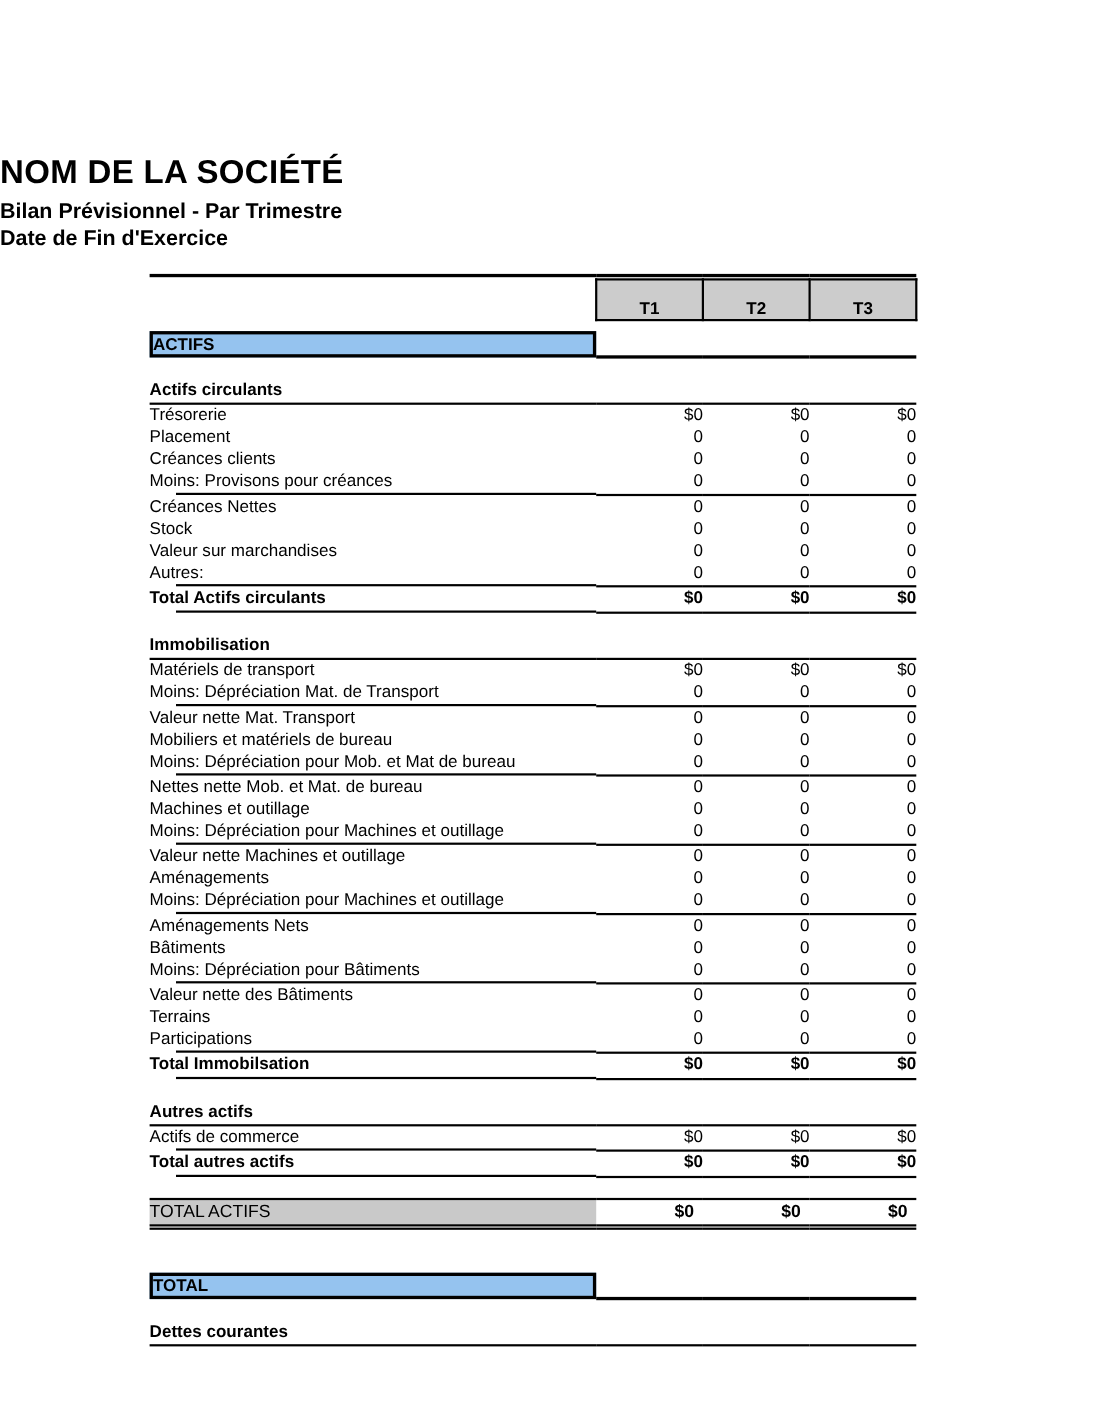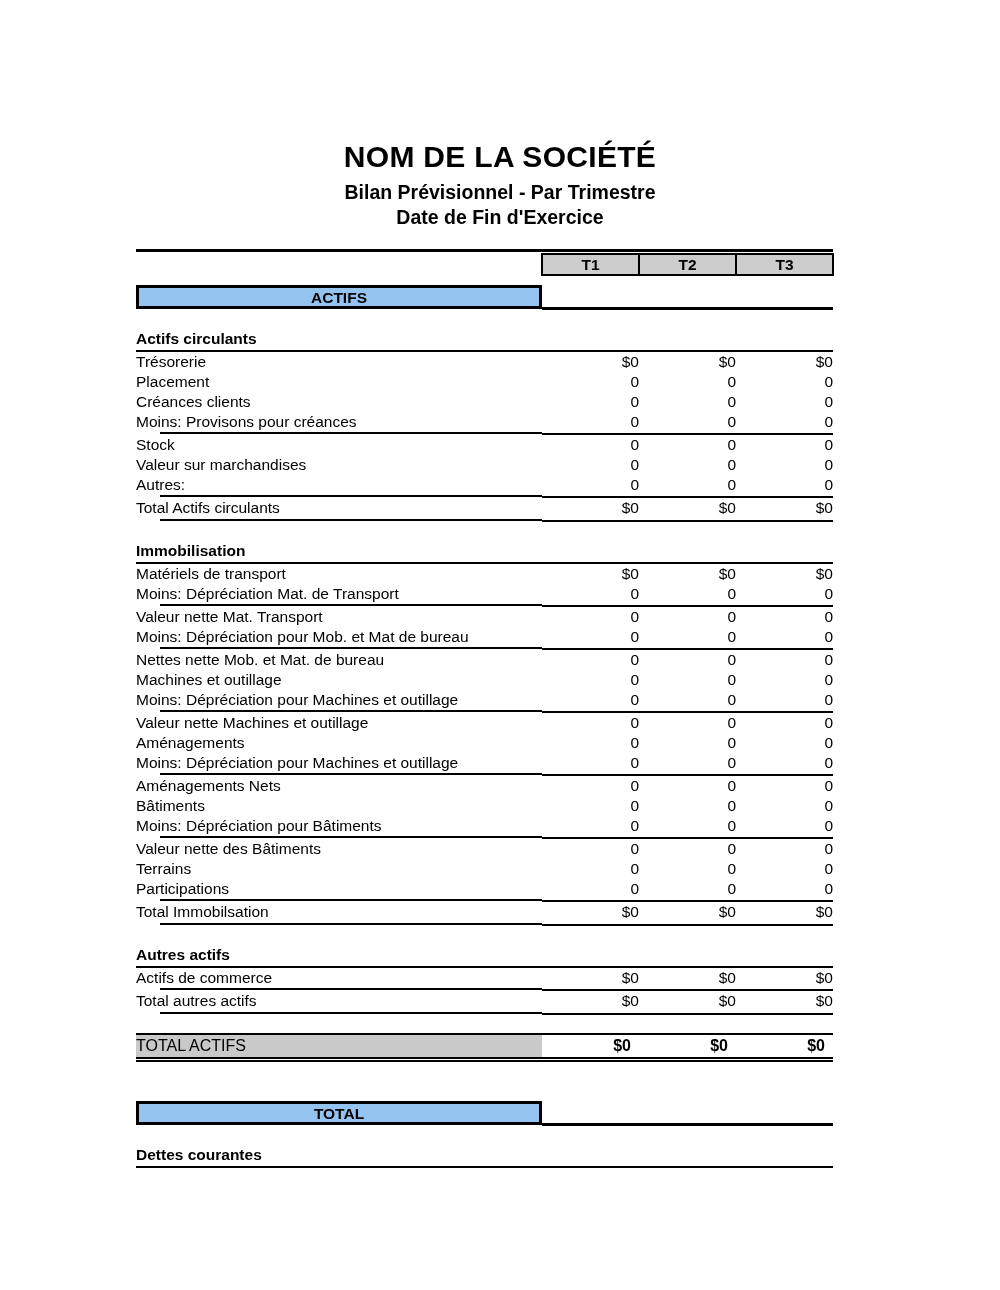--- a/index.html
+++ b/index.html
@@ -7,21 +7,21 @@
   body {
     width:1000px; height:1290px;
     background:#ffffff;
     font-family:"Liberation Sans", sans-serif;
     color:#000000;
     overflow:hidden;
   }
   .sheet { position:relative; width:1000px; height:1290px; }
 
   
-  .titles { padding-top:140px; text-align:center; }
+  .titles { padding-top:140px; }
   .title-main {
     font-size:30px; font-weight:bold; letter-spacing:.3px; line-height:1.12;
   }
   .title-sub {
     font-size:19.5px; font-weight:bold; line-height:1.30; margin-top:6px;
   }
   .title-sub2 {
     font-size:19.5px; font-weight:bold; line-height:1.30;
   }
 
@@ -35,46 +35,45 @@
   }
   .tbl td { padding:0; vertical-align:bottom; }
   col.c-label { width:406px; }
   col.c-num   { width:97px; }
 
   .lbl   { font-size:15.5px; line-height:20px; height:20px; white-space:nowrap; }
   .num   { font-size:15.5px; line-height:20px; height:20px; text-align:right; padding-right:8px; white-space:nowrap; }
   .i1 { padding-left:24px; }
   .i2 { padding-left:30px; }
 
-  .bold { font-weight:normal; }
+  .bold { font-weight:bold; }
 
   
   .rule-row td { border-bottom:2.5px solid #000; height:0; line-height:0; font-size:0; }
 
   
   .sp td { height:20px; line-height:20px; font-size:0; }
   .sp-sm td { height:10px; line-height:10px; font-size:0; }
 
   
   .hdr-top td { border-top:3px solid #000; height:3px; font-size:0; line-height:0; }
   .qhdr {
     background:#cccccc;
     border:2.2px solid #000;
     font-size:15.5px; font-weight:bold;
-    text-align:center; line-height:19px; height:21px;
+    text-align:center; line-height:19px; height:37px;
   }
 
   
   .banner-cell { padding:0; }
   .banner {
     background:#95c3ef;
     border:3px solid #000;
     height:24px; line-height:19px;
     font-size:15.5px; font-weight:bold;
-    text-align:center;
     color:#000;
   }
 
   
   .sec { font-size:15.5px; font-weight:bold; line-height:20px; height:20px; }
   .sec-ul td { border-bottom:2.2px solid #000; height:2px; font-size:0; line-height:0; }
 
   
   .sub-sep td.s-label { border-bottom:2.2px solid #000; height:2px; font-size:0; line-height:0; }
   .sub-sep td.s-num { border-bottom:2.2px solid #000; height:2px; font-size:0; line-height:0; }
@@ -183,20 +182,26 @@
         <tr class="sub-sep">
           <td class="s-label" style="padding-left: 0px; position: relative; border-bottom: none; height: 2px;">
             <div></div>
             <div style="position: absolute; left: 24px; right: 0px; bottom: 0px; height: 0px; border-bottom: 2.2px solid rgb(0, 0, 0);"></div>
           </td>
           <td class="s-num"></td>
           <td class="s-num"></td>
           <td class="s-num"></td>
         </tr>
         <tr>
+          <td class="lbl i1">Créances Nettes</td>
+          <td class="num">0</td>
+          <td class="num">0</td>
+          <td class="num">0</td>
+        </tr>
+        <tr>
           <td class="lbl i1">Stock</td>
           <td class="num">0</td>
           <td class="num">0</td>
           <td class="num">0</td>
         </tr>
         <tr>
           <td class="lbl i1">Valeur sur marchandises</td>
           <td class="num">0</td>
           <td class="num">0</td>
           <td class="num">0</td>
@@ -264,20 +269,26 @@
           <td class="s-label" style="padding-left: 0px; position: relative; border-bottom: none; height: 2px;">
             <div></div>
             <div style="position: absolute; left: 24px; right: 0px; bottom: 0px; height: 0px; border-bottom: 2.2px solid rgb(0, 0, 0);"></div>
           </td>
           <td class="s-num"></td>
           <td class="s-num"></td>
           <td class="s-num"></td>
         </tr>
         <tr>
           <td class="lbl i1">Valeur nette Mat. Transport</td>
+          <td class="num">0</td>
+          <td class="num">0</td>
+          <td class="num">0</td>
+        </tr>
+        <tr>
+          <td class="lbl i2">Mobiliers et matériels de bureau</td>
           <td class="num">0</td>
           <td class="num">0</td>
           <td class="num">0</td>
         </tr>
         <tr>
           <td class="lbl i2">Moins: Dépréciation pour Mob. et Mat de bureau</td>
           <td class="num">0</td>
           <td class="num">0</td>
           <td class="num">0</td>
         </tr>

